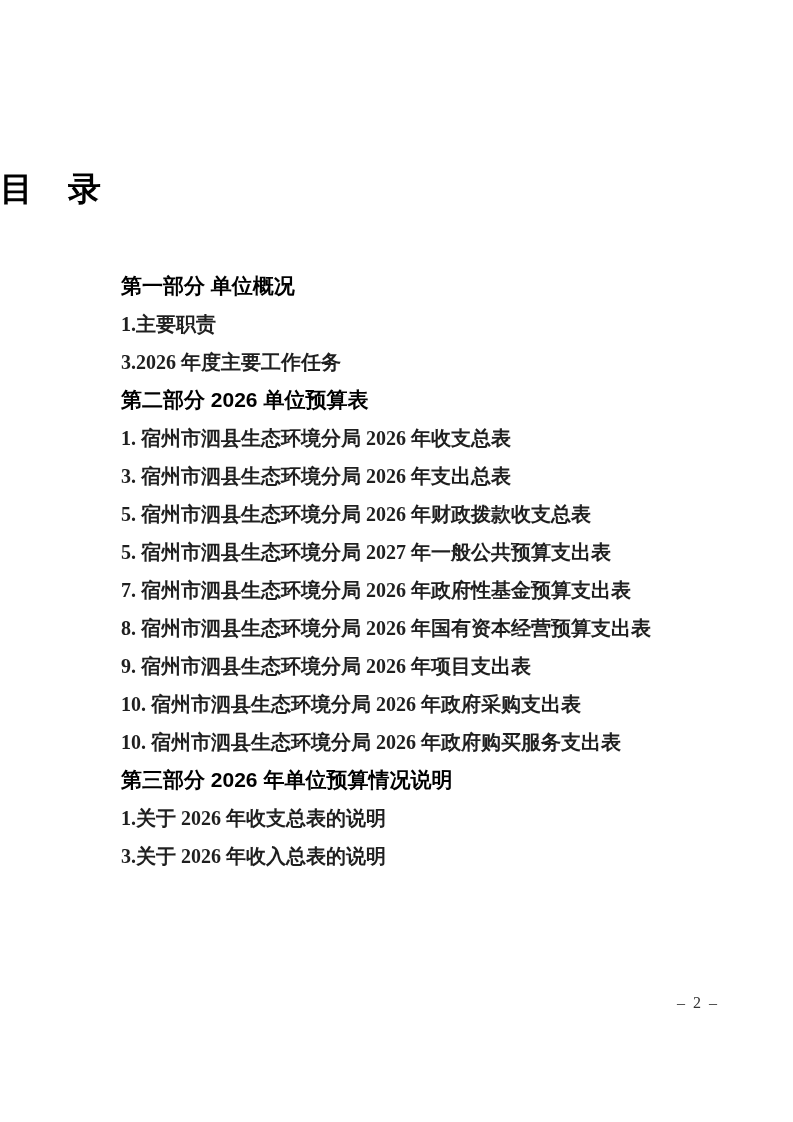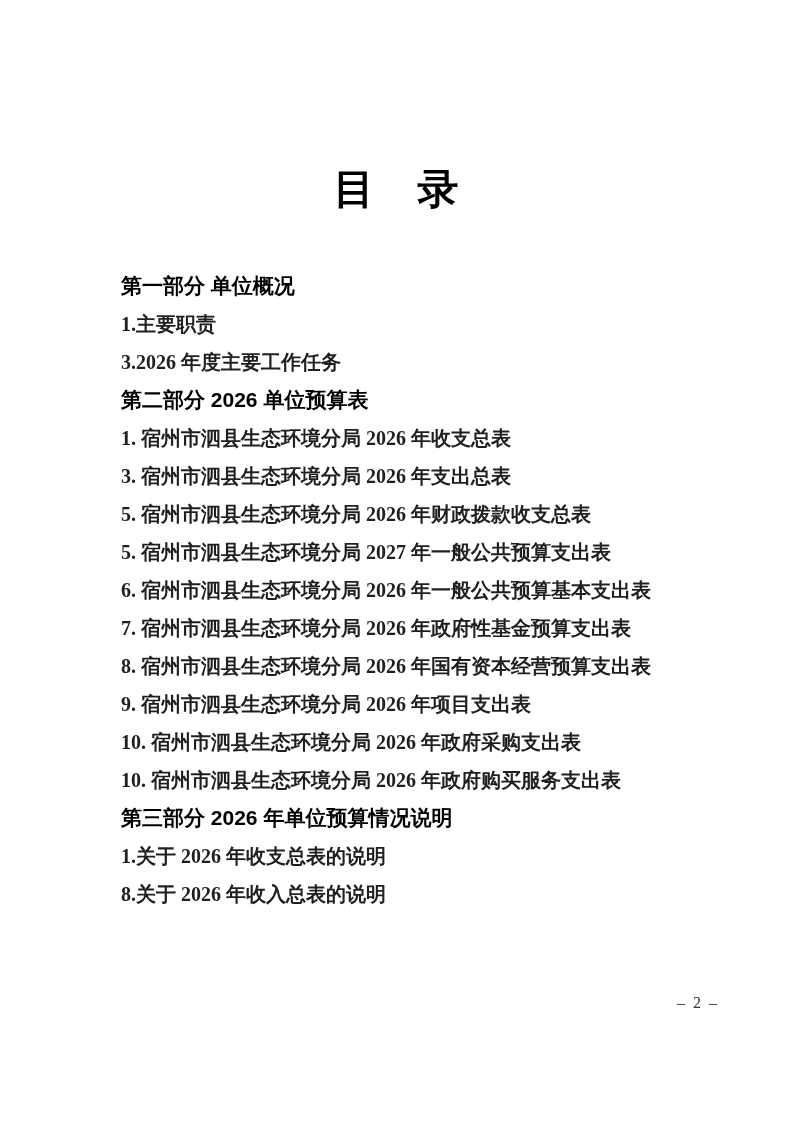--- a/index.html
+++ b/index.html
@@ -15,24 +15,24 @@
   .page {
     position: absolute;
     inset: 0;
     background: #ffffff;
   }
   .doc-title {
     position: absolute;
     top: 170px;
     left: 0;
     right: 0;
-    text-align: center;
+    text-align: left;
     font-family: "Liberation Sans", "DejaVu Sans", sans-serif;
     font-weight: 700;
-    font-size: 41px;
+    font-size: 33px;
     line-height: 38px;
     color: #000000;
     letter-spacing: 1px;
   }
   .toc {
     position: absolute;
     left: 121px;
     top: 267px;
     width: 560px;
   }
@@ -74,28 +74,27 @@
 
     <div class="toc-heading">第一部分 单位概况</div>
     <div class="toc-item">1.主要职责</div>
     <div class="toc-item">3.2026 年度主要工作任务</div>
 
     <div class="toc-heading">第二部分 2026 单位预算表</div>
     <div class="toc-item">1. 宿州市泗县生态环境分局 2026 年收支总表</div>
     <div class="toc-item">3. 宿州市泗县生态环境分局 2026 年支出总表</div>
     <div class="toc-item">5. 宿州市泗县生态环境分局 2026 年财政拨款收支总表</div>
     <div class="toc-item">5. 宿州市泗县生态环境分局 2027 年一般公共预算支出表</div>
-    <div class="toc-item">6. 宿州市泗县生态环境分局 2026 年一般公共预算基本支出表</div>
     <div class="toc-item">7. 宿州市泗县生态环境分局 2026 年政府性基金预算支出表</div>
     <div class="toc-item">8. 宿州市泗县生态环境分局 2026 年国有资本经营预算支出表</div>
     <div class="toc-item">9. 宿州市泗县生态环境分局 2026 年项目支出表</div>
     <div class="toc-item">10. 宿州市泗县生态环境分局 2026 年政府采购支出表</div>
     <div class="toc-item">10. 宿州市泗县生态环境分局 2026 年政府购买服务支出表</div>
 
     <div class="toc-heading">第三部分 2026 年单位预算情况说明</div>
     <div class="toc-item">1.关于 2026 年收支总表的说明</div>
-    <div class="toc-item">8.关于 2026 年收入总表的说明</div>
+    <div class="toc-item">3.关于 2026 年收入总表的说明</div>
 
   </div>
 
   <div class="page-number">– 2 –</div>
 
 </div>
 
 </body></html>

